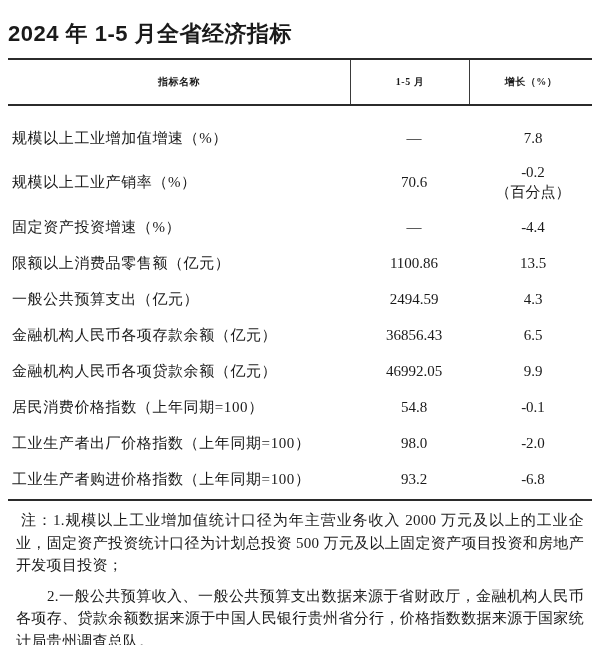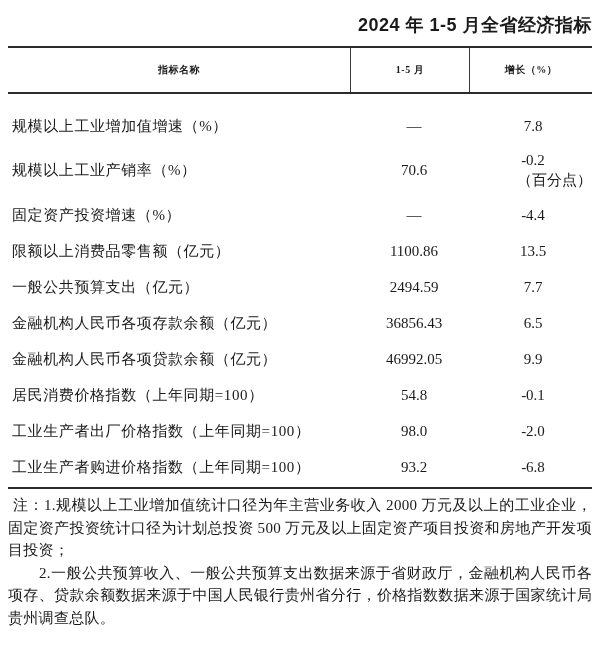--- a/index.html
+++ b/index.html
@@ -6,22 +6,22 @@
   body {
     width:600px; height:645px;
     background:#ffffff; color:#1a1a1a;
     font-family:"Liberation Serif", serif;
     overflow:hidden;
   }
   .page { padding:4px 8px 0 8px; }
 
   .title {
     font-family:"Liberation Sans", sans-serif;
-    font-size:18px; font-weight:bold;
-    text-align:right; margin:9px 0 9px 0;
+    font-size:22px; font-weight:bold;
+    text-align:left; margin:15px 0 9px 0;
     letter-spacing:0.5px;
   }
 
   .econ-table {
     border-top:2px solid #2b2b2b;
     border-bottom:2px solid #2b2b2b;
   }
   .thead {
     display:flex; height:44px;
     border-bottom:2px solid #2b2b2b;
@@ -34,28 +34,28 @@
   .th-name   { flex:0 0 342px; }
   .th-period { flex:0 0 120px; border-left:1.5px solid #3a3a3a; border-right:1.5px solid #3a3a3a; }
   .th-growth { flex:1; }
 
   .tbody { padding:14px 0 2px 0; }
   .row { display:flex; align-items:center; height:36px; font-size:15px; }
   .row.tall { height:53px; }
   .c-name   { flex:0 0 342px; padding-left:4px; letter-spacing:0.6px; }
   .c-value  { flex:0 0 120px; text-align:center; }
   .c-growth { flex:1; text-align:center; }
-  .growth-stack { line-height:1.3;text-align:right; }
+  .growth-stack { line-height:1.3; }
   .growth-sub { display:block; }
 
   .notes {
     margin-top:5px; font-size:15px; line-height:1.5;
     text-align:justify; letter-spacing:0.3px;
   }
-  .notes p { margin:0; }
+  .notes p { margin:8px; }
   .note-1 { text-indent:5px; }
   .note-2 { text-indent:31px; }
 </style>
 </head>
 <body>
 
 <div class="page">
 
   <div class="title">2024 年 1-5 月全省经济指标</div>
 
@@ -95,21 +95,21 @@
       <div class="row">
         <div class="c-name">限额以上消费品零售额（亿元）</div>
         <div class="c-value">1100.86</div>
         <div class="c-growth">13.5</div>
       </div>
 
 
       <div class="row">
         <div class="c-name">一般公共预算支出（亿元）</div>
         <div class="c-value">2494.59</div>
-        <div class="c-growth">7.7</div>
+        <div class="c-growth">4.3</div>
       </div>
 
       <div class="row">
         <div class="c-name">金融机构人民币各项存款余额（亿元）</div>
         <div class="c-value">36856.43</div>
         <div class="c-growth">6.5</div>
       </div>
 
       <div class="row">
         <div class="c-name">金融机构人民币各项贷款余额（亿元）</div>

